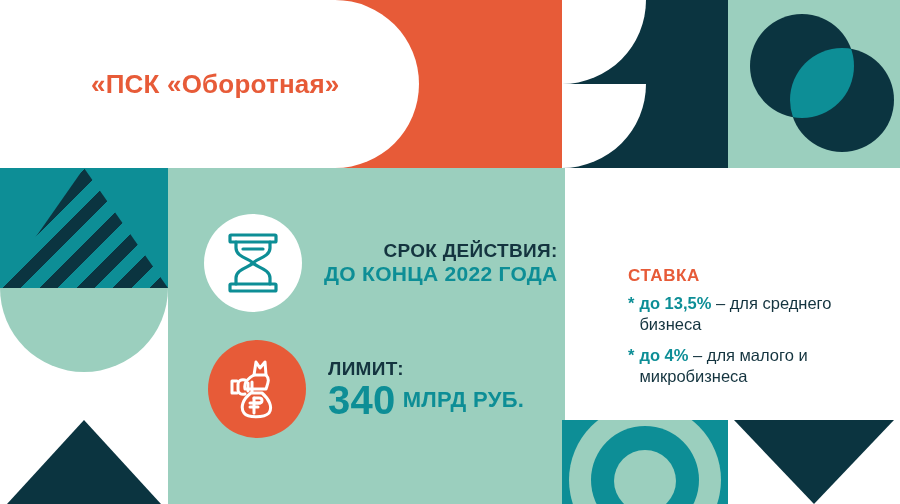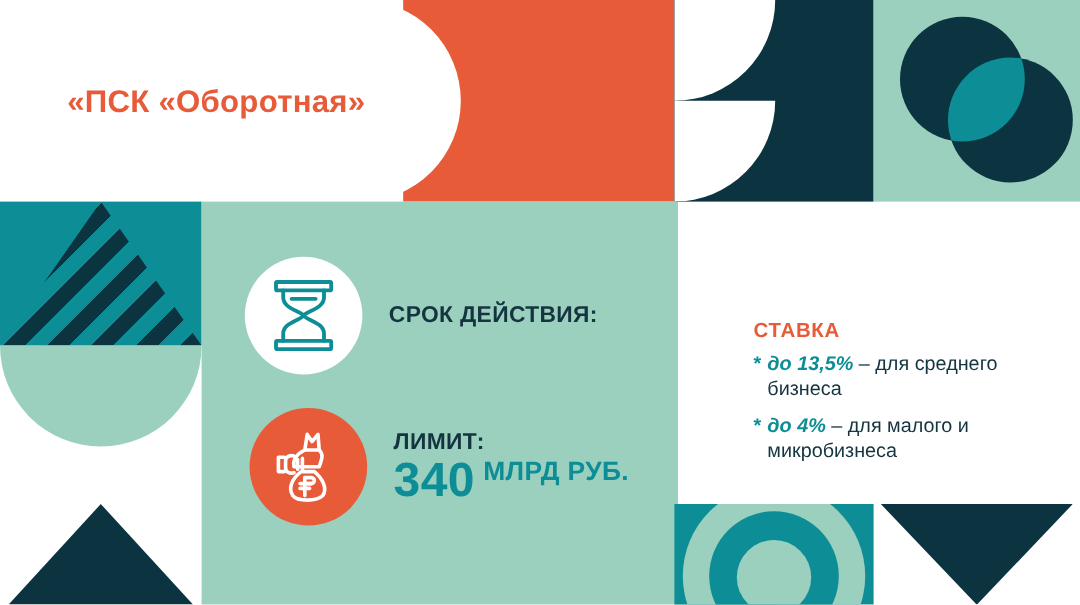--- a/index.html
+++ b/index.html
@@ -27,20 +27,21 @@
   }
   .title-pill {
     position: absolute;
     left: 0; top: 0;
     width: 384px; height: 168px;
     background: #ffffff;
     border-top-right-radius: 84px;
     border-bottom-right-radius: 84px;
     display: flex;
     align-items: center;
+    padding-left: 35px;
   }
   .title-text {
     margin-left: 56px;
     color: #e75b38;
     font-size: 26px;
     font-weight: bold;
     letter-spacing: .2px;
     white-space: nowrap;
   }
 
@@ -161,21 +162,21 @@
     color: var(--teal, #0d8e96);
     font-size: 21px;
     font-weight: bold;
     letter-spacing: .3px;
     line-height: 1.15;
     white-space: nowrap;
   }
   .info-value.big-number {
     font-size: 22px;
     display: flex;
-    align-items: flex-start;
+    align-items: center;
     gap: 7px;
   }
   .big-number .amount { font-size: 40px; line-height: 1; }
   .big-number .unit   { font-size: 22px; }
 
   
   .rate-panel {
     position: absolute;
     left: 628px; top: 222px;
     width: 262px;
@@ -199,21 +200,20 @@
     color: var(--teal, #0d8e96);
     font-weight: bold;
     margin-right: 5px;
     flex: 0 0 auto;
     line-height: 1.28;
   }
   .rate-body { color: #14343f; }
   .rate-strong {
     color: var(--teal, #0d8e96);
     font-weight: bold;
-    font-style: italic;
   }
 
   
   .bottom-mint-col {
     position: absolute;
     left: 565px; top: 420px;
     width: 85px; height: 84px;
     background: var(--mint, #9bcfbe);
   }
   .rings-block {
@@ -280,20 +280,21 @@
             <rect x="6" y="3" width="46" height="7" rx="1"></rect>
             <rect x="6" y="52" width="46" height="7" rx="1"></rect>
             <path d="M12 10 L12 16 C12 25 26 27 29 31 C32 27 46 25 46 16 L46 10"></path>
             <path d="M12 52 L12 46 C12 37 26 35 29 31 C32 35 46 37 46 46 L46 52"></path>
             <path d="M19 17 L39 17"></path>
           </g>
         </svg>
       </div>
       <div class="info-text">
         <div class="info-label">СРОК ДЕЙСТВИЯ:</div>
+        <div class="info-value">ДО КОНЦА 2022 ГОДА</div>
       </div>
     </div>
 
     <div class="info-row limit">
       <div class="icon-badge orange">
         <svg width="62" height="64" viewBox="0 0 62 64" aria-hidden="true">
           <g fill="none" stroke="#ffffff" stroke-width="3" stroke-linejoin="round" stroke-linecap="round">
             <path d="M30 5 L34 11 L39 5 L40 18 L28 18 Z"></path>
             <path d="M28 18 C20 22 18 27 19 32 L40 32 C42 26 44 22 40 18"></path>
             <path d="M19 23 C15 22 12 24 12 27 L12 33 C12 36 15 38 19 37"></path>

